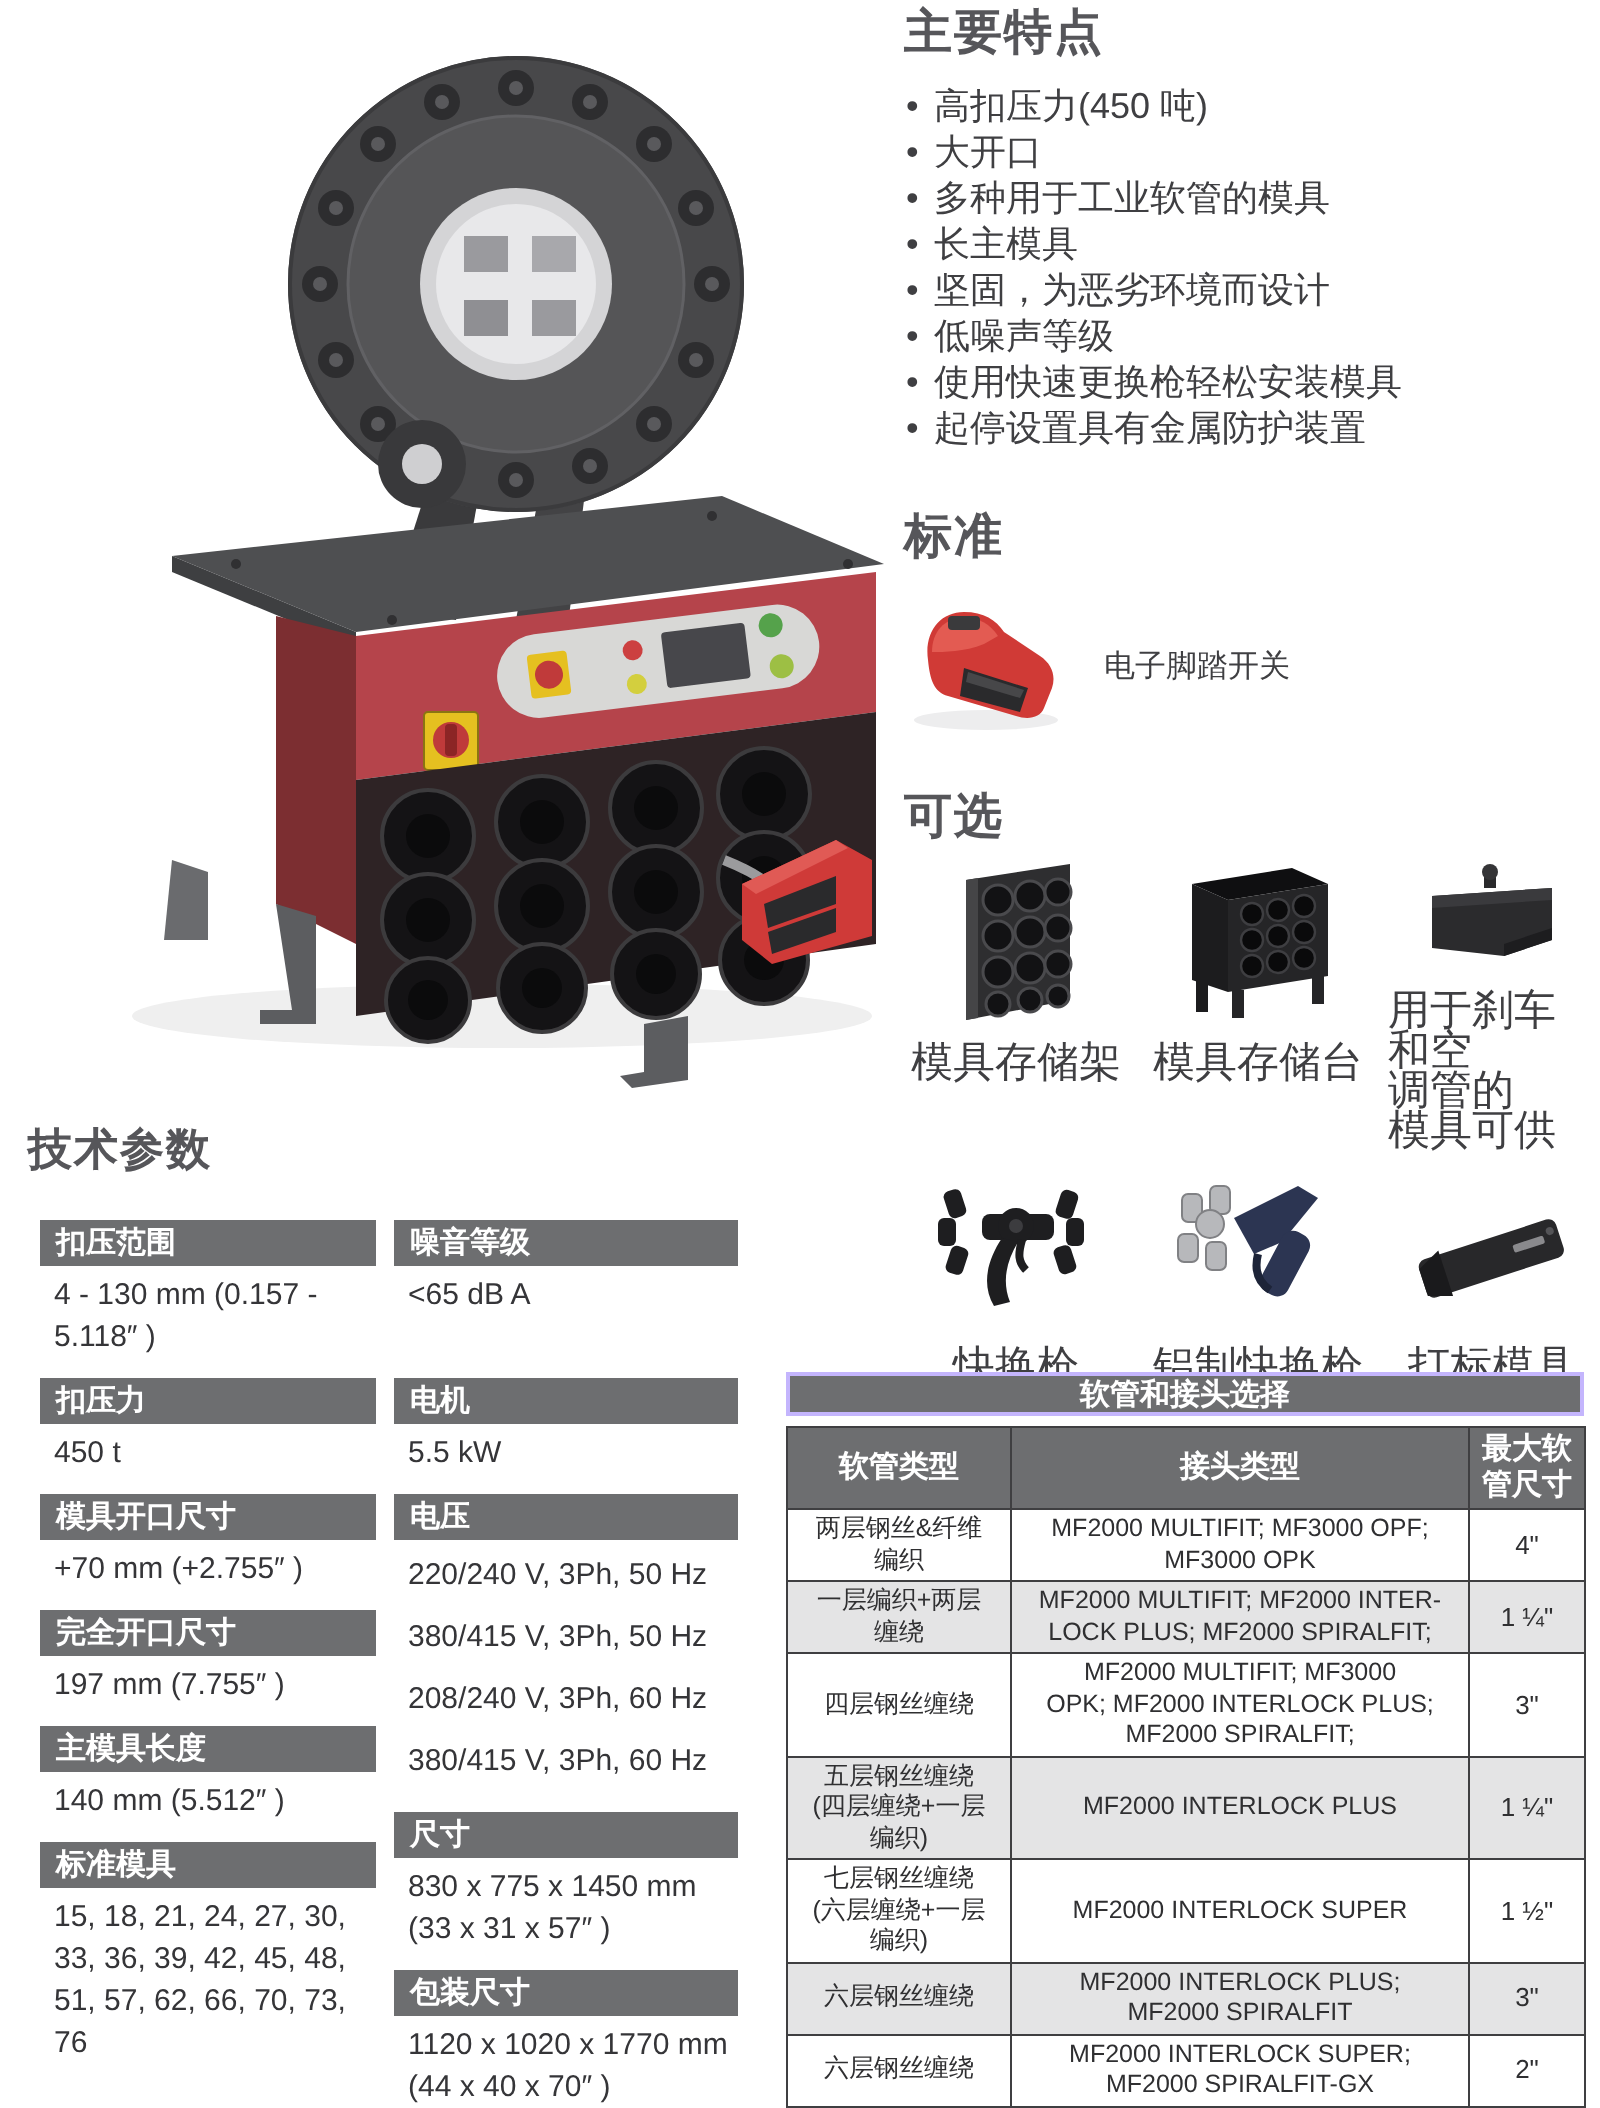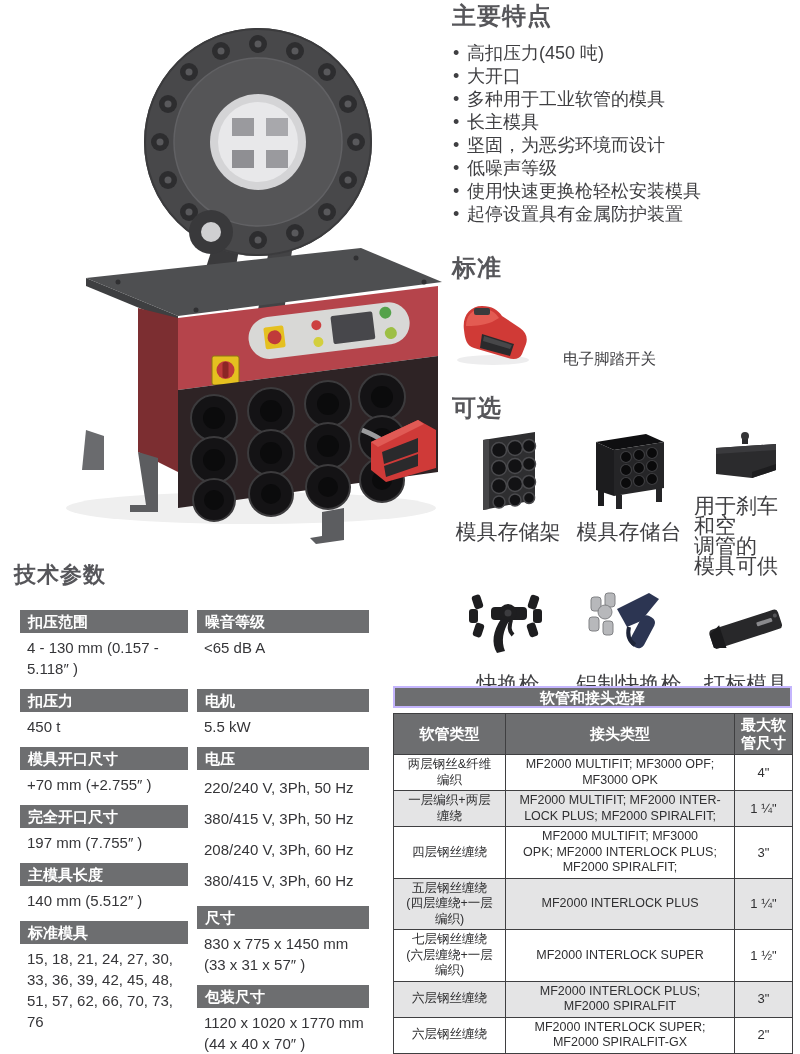--- a/index.html
+++ b/index.html
@@ -15,21 +15,21 @@
   #machine-wrap { position:absolute; left:26px; top:0; width:418px; height:558px; }
 
   
   #features { position:absolute; left:452px; top:0; width:340px; }
   #features ul { list-style:none; margin-top:10px; }
   #features li { position:relative; font-size:18px; color:#3f3f42; line-height:23px; padding-left:15px; }
   #features li::before { content:"•"; position:absolute; left:1px; color:#3f3f42; }
 
   
   #standard { position:absolute; left:452px; top:252px; width:340px; }
-  #standard .row { display:flex; align-items:flex-end; margin-top:12px;gap:11px; }
+  #standard .row { display:flex; align-items:center; margin-top:12px; }
   #standard .label { font-size:15.5px; color:#3f3f42; margin-left:18px; }
 
   
   #optional { position:absolute; left:452px; top:392px; width:345px; }
   .opt-row { position:absolute; left:0; width:345px; display:grid; grid-template-columns:112px 124px 104px; column-gap:3px; }
   .opt-row1 { top:38px; }
   .opt-row2 { top:190px; }
   .opt-cell { display:flex; flex-direction:column; align-items:center; }
   .opt-img { height:84px; display:flex; align-items:center; justify-content:center; }
   .opt-label { font-size:21px; color:#3f3f42; text-align:center; margin-top:8px; line-height:20px; }

